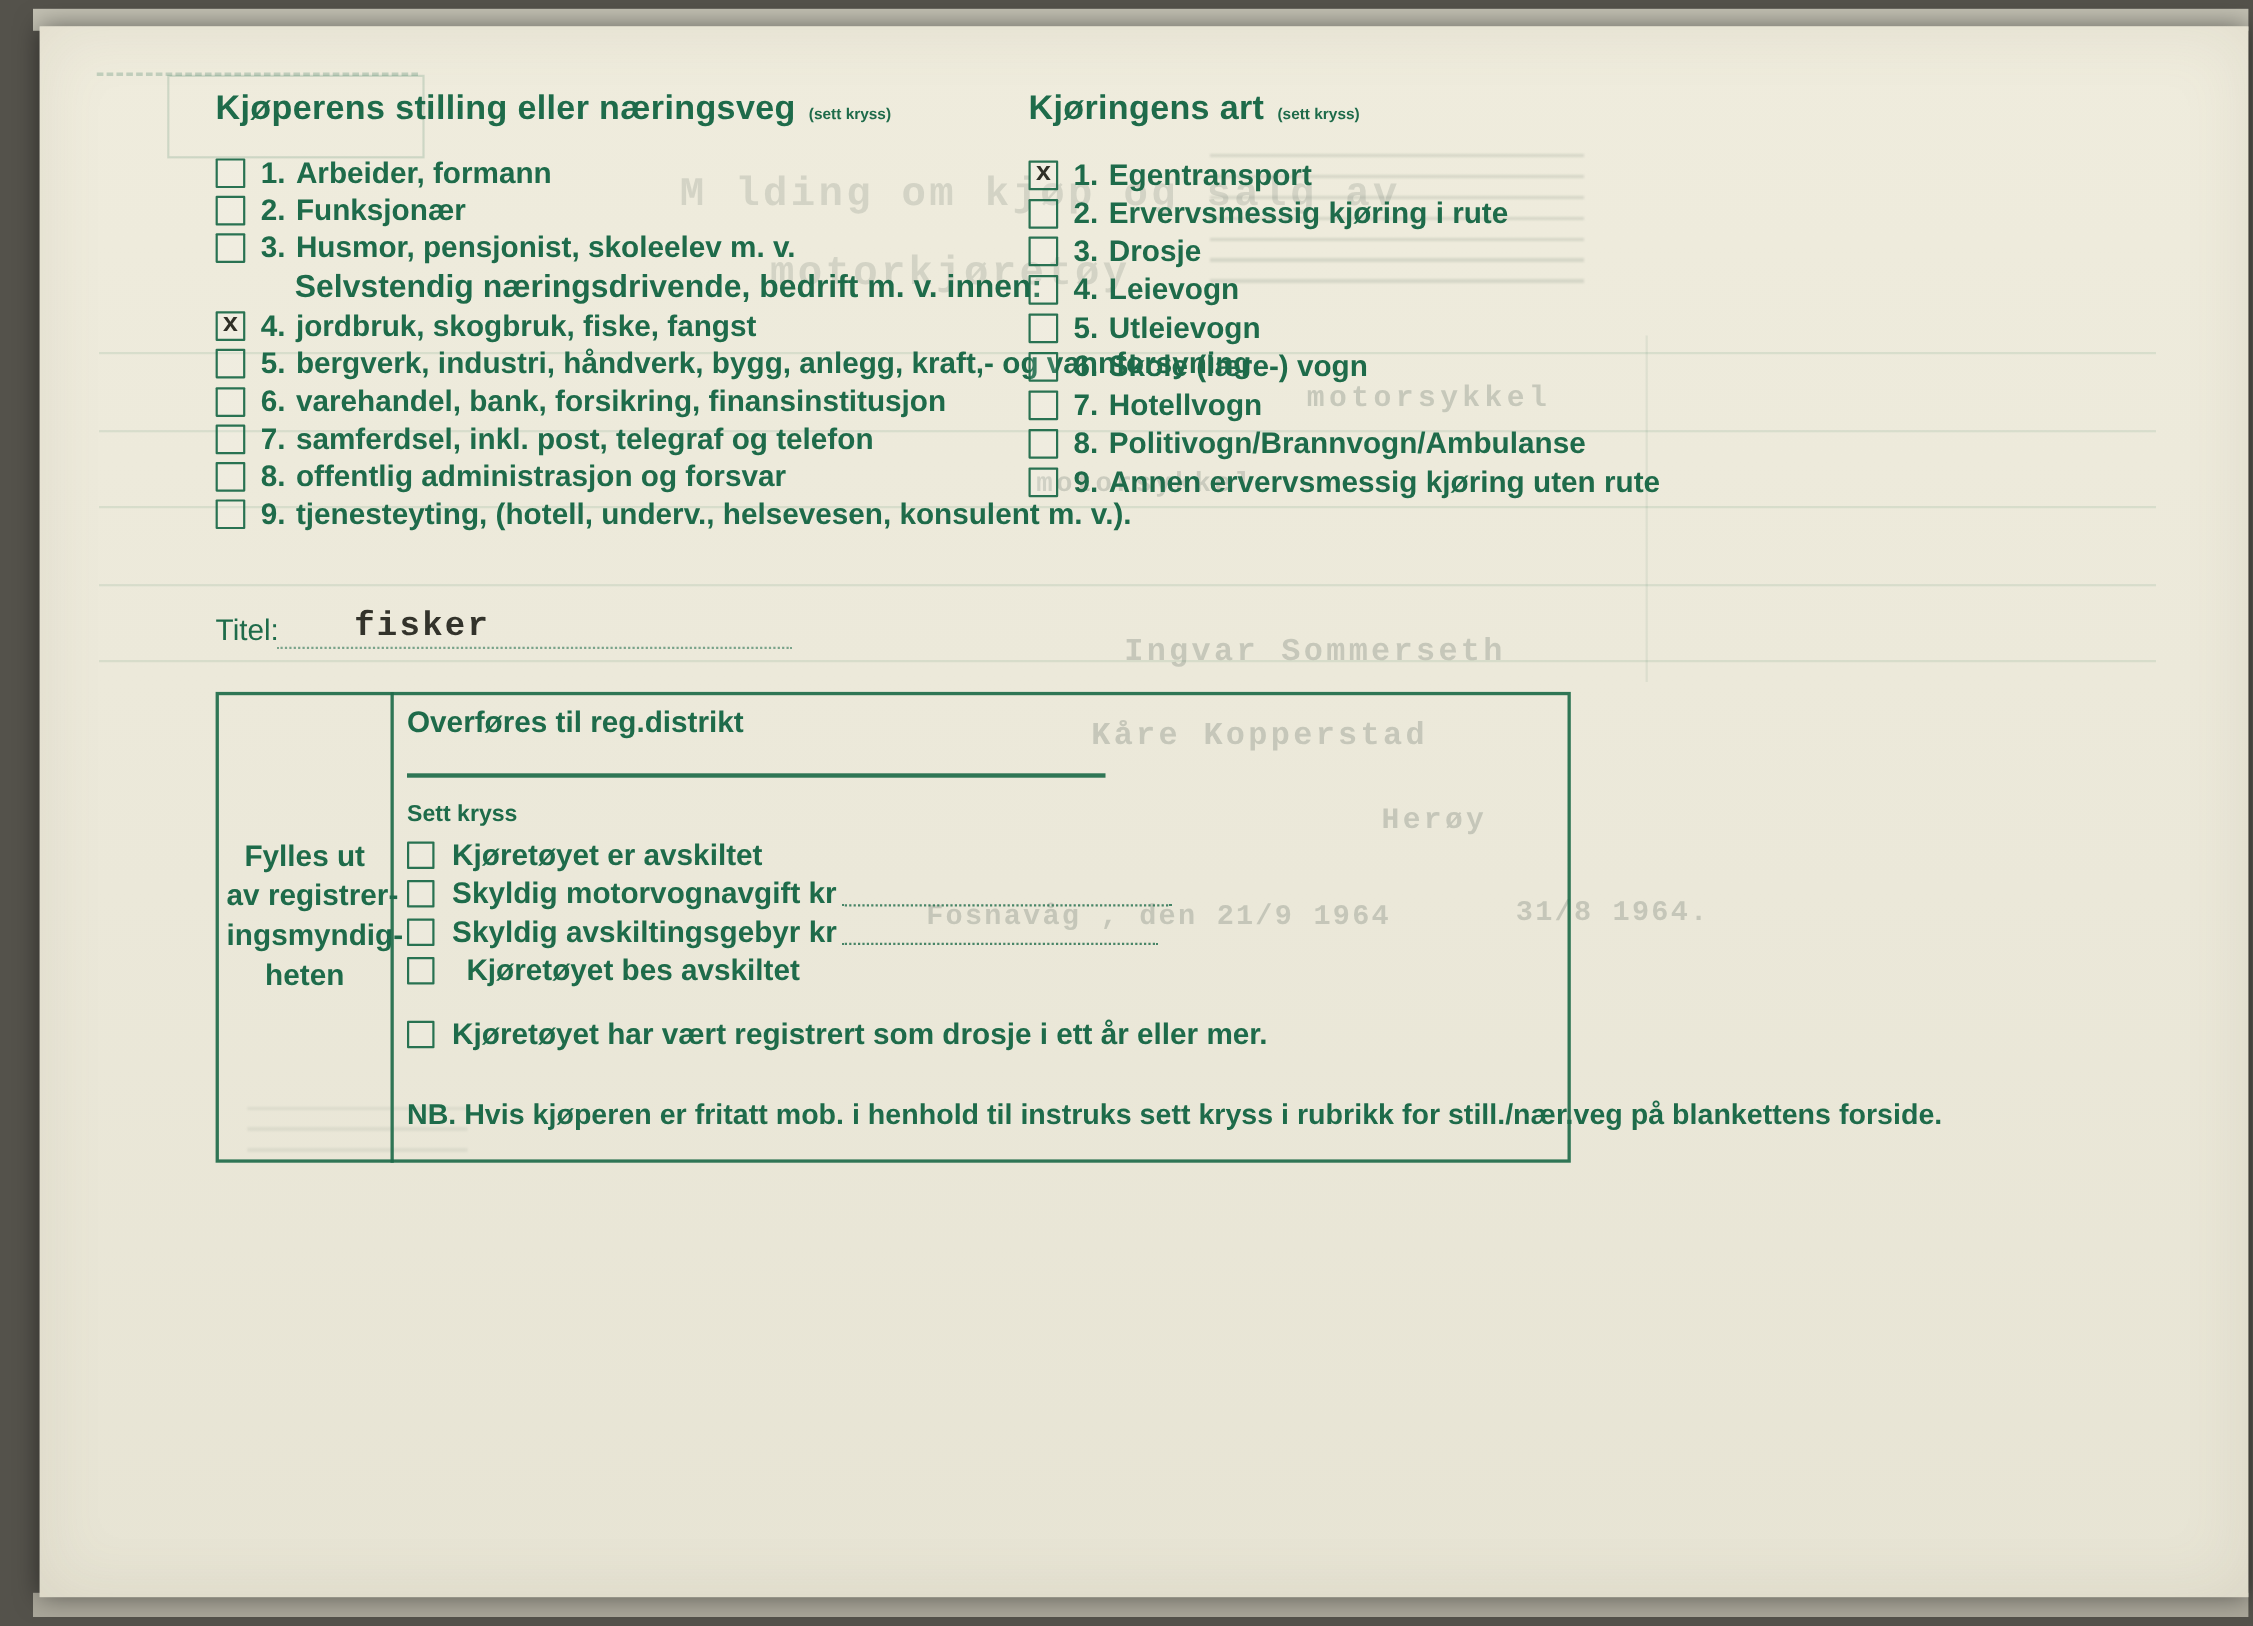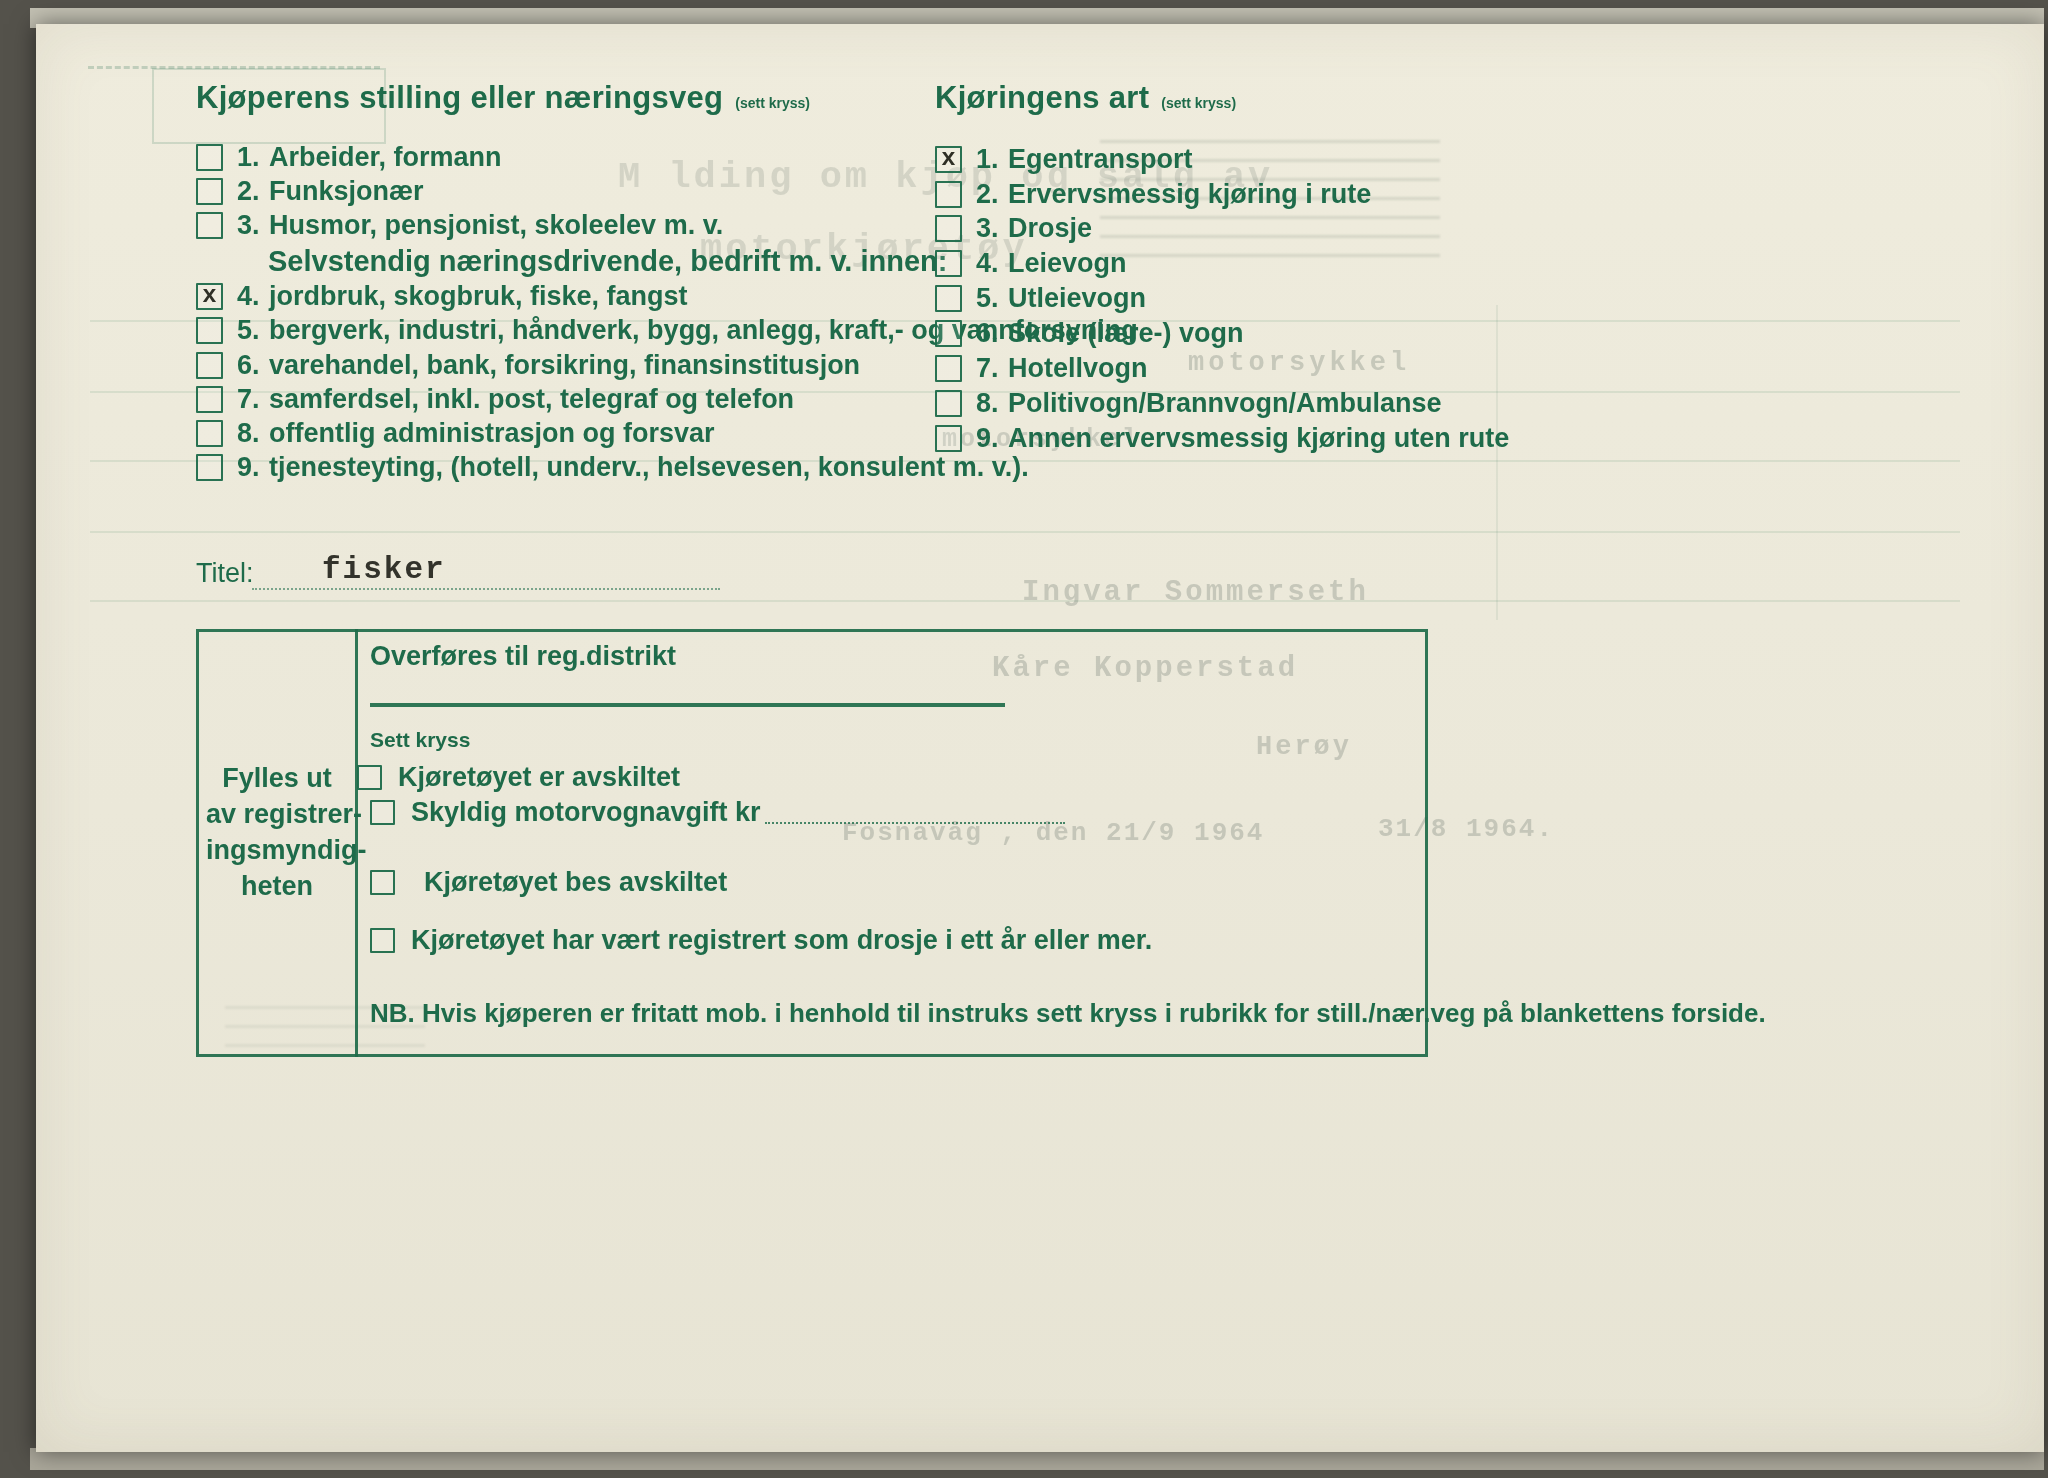--- a/index.html
+++ b/index.html
@@ -226,29 +226,34 @@
     <div>Fylles ut</div>
     <div>av registrer-</div>
     <div>ingsmyndig-</div>
     <div>heten</div>
   </div>
 
   <div class="transfer">Overføres til reg.distrikt</div>
   <div class="transfer-line"></div>
   <div class="settkryss">Sett kryss</div>
 
-  <div class="item-row" style="left:357px;top:762px">
+  <div class="item-row" style="left:370px;top:762px">
     <span class="cb small"></span>
     <span class="lbl" style="margin-left:16px">Kjøretøyet er avskiltet</span>
   </div>
   <div class="item-row" style="left:370px;top:797px">
     <span class="cb small"></span>
     <span class="lbl" style="margin-left:16px">Skyldig motorvognavgift kr</span>
     <span class="dots"></span>
   </div>
+  <div class="item-row" style="left:370px;top:832px">
+    <span class="cb small"></span>
+    <span class="lbl" style="margin-left:16px">Skyldig avskiltingsgebyr kr</span>
+    <span class="dots w2"></span>
+  </div>
   <div class="item-row" style="left:370px;top:867px">
     <span class="cb small"></span>
     <span class="lbl" style="margin-left:29px">Kjøretøyet bes avskiltet</span>
   </div>
   <div class="item-row" style="left:370px;top:925px">
     <span class="cb small"></span>
     <span class="lbl" style="margin-left:16px">Kjøretøyet har vært registrert som drosje i ett år eller mer.</span>
   </div>
 
   <div class="nb">NB.  Hvis kjøperen er fritatt mob. i henhold til instruks sett kryss i rubrikk for still./nær.veg på blankettens forside.</div>

